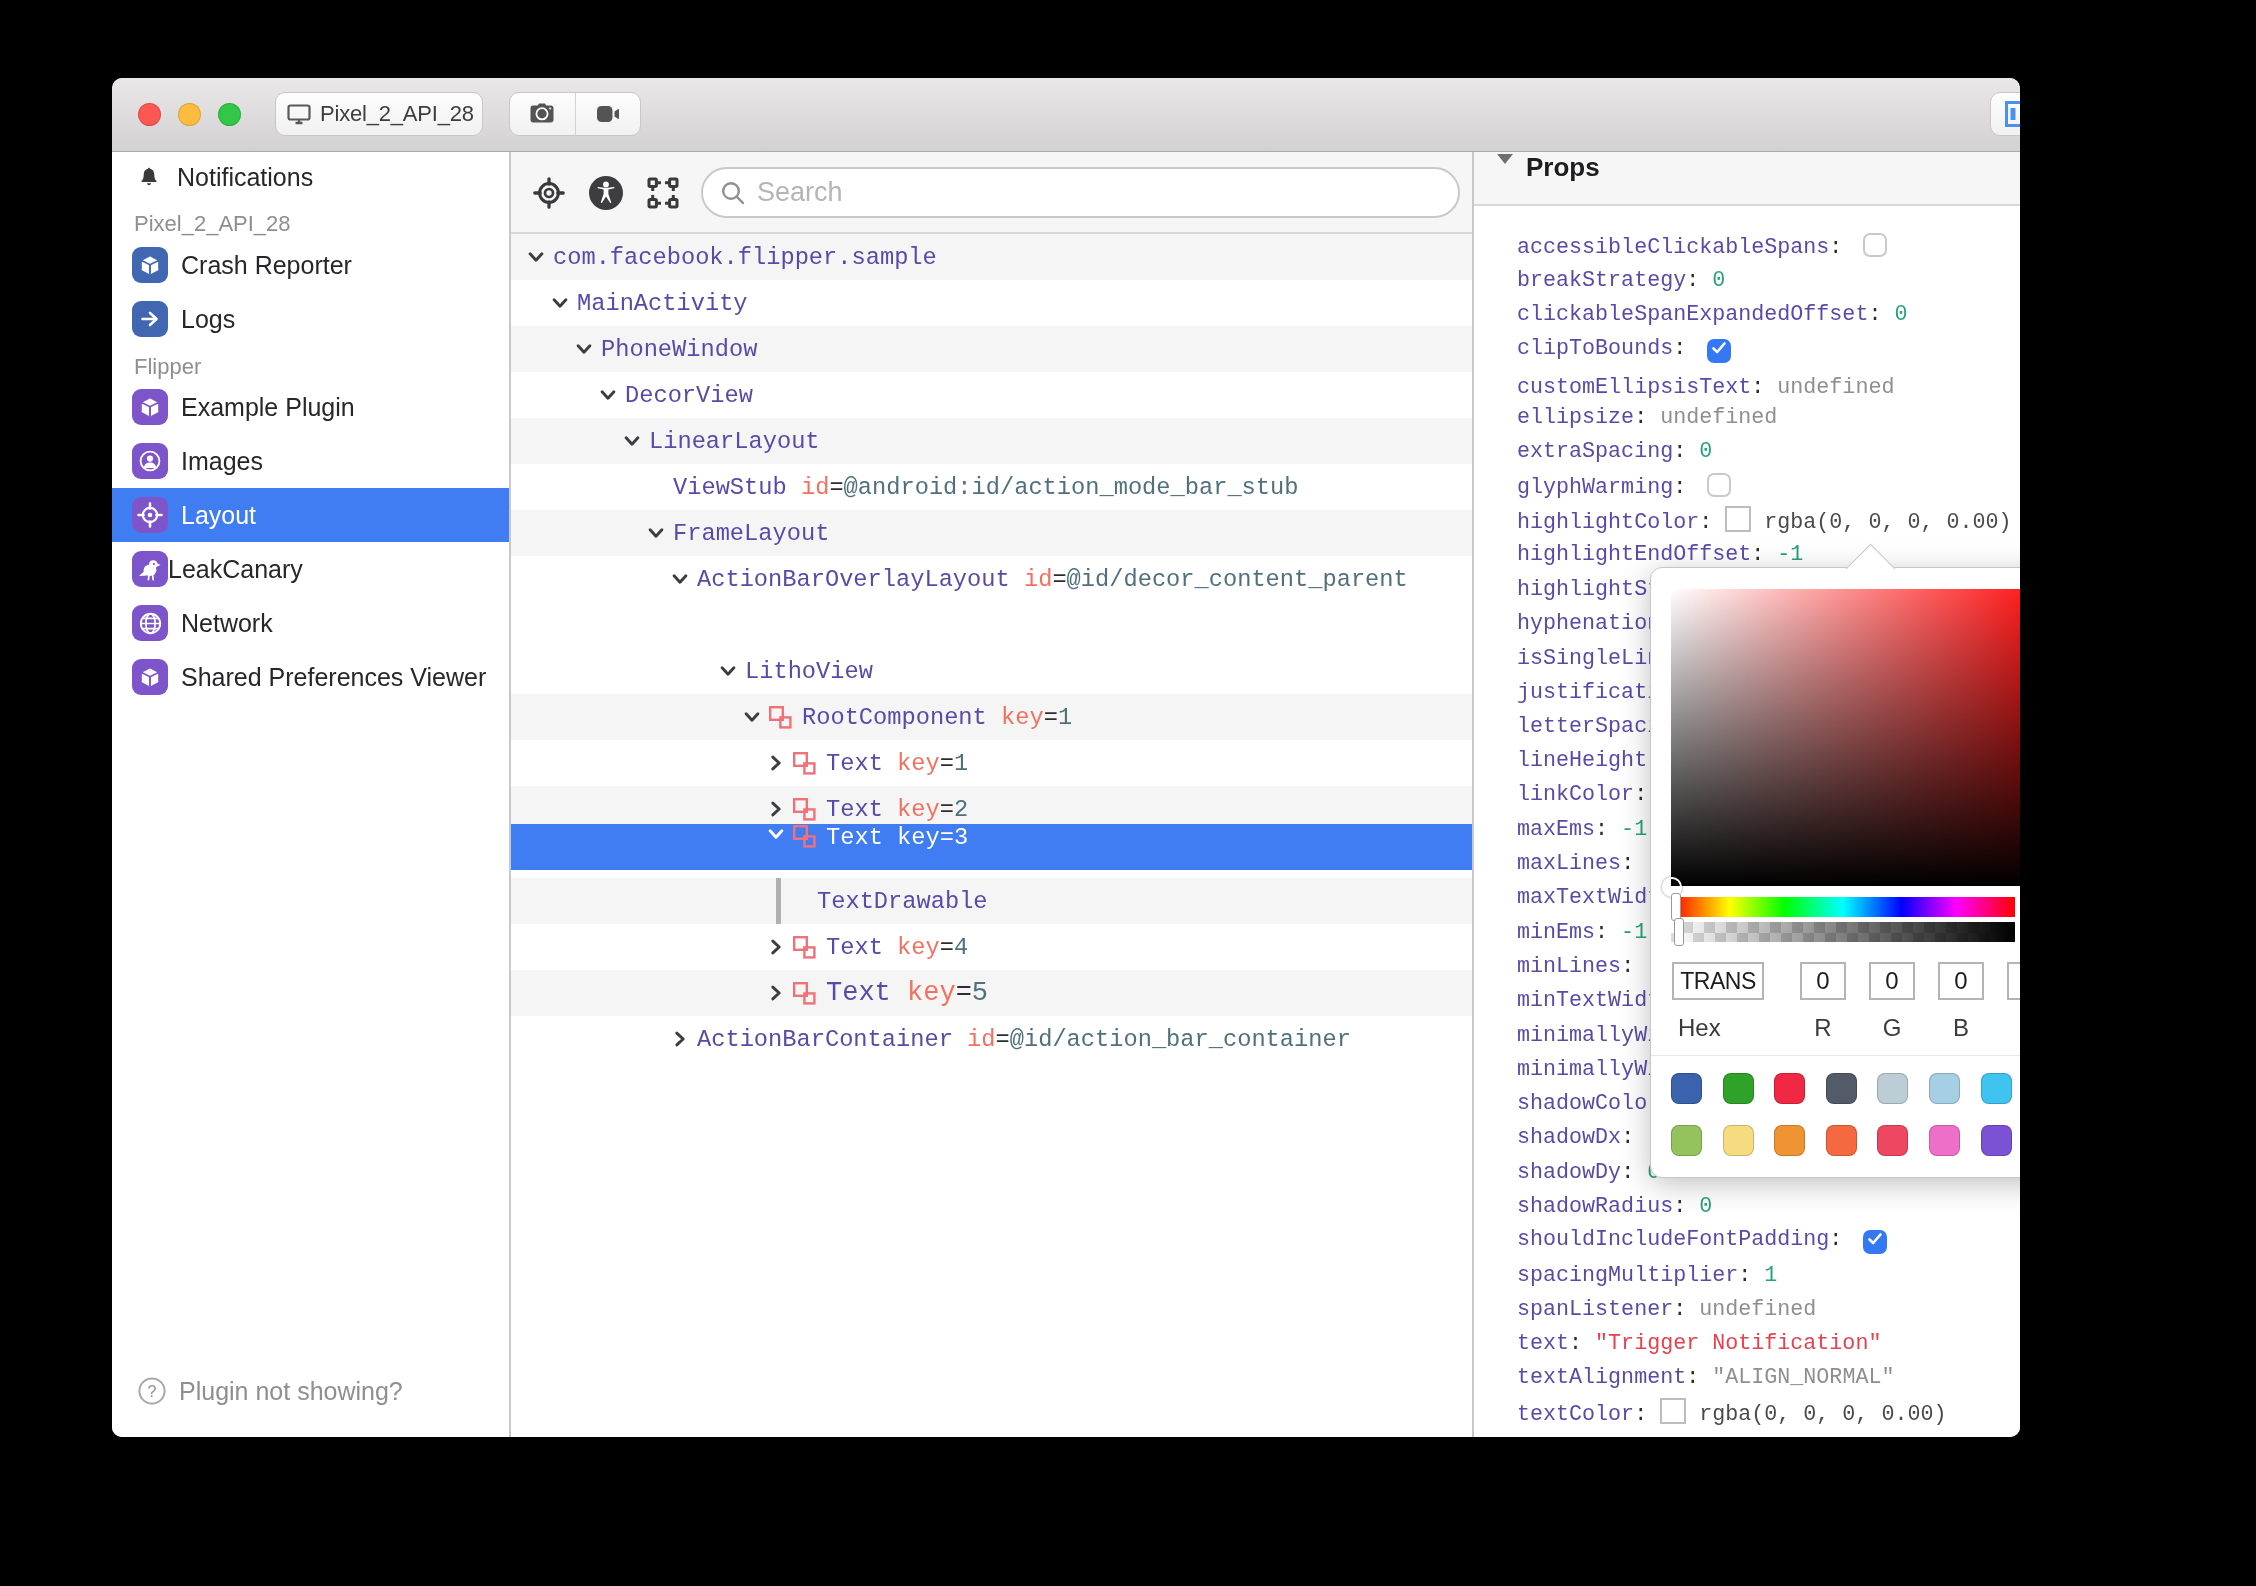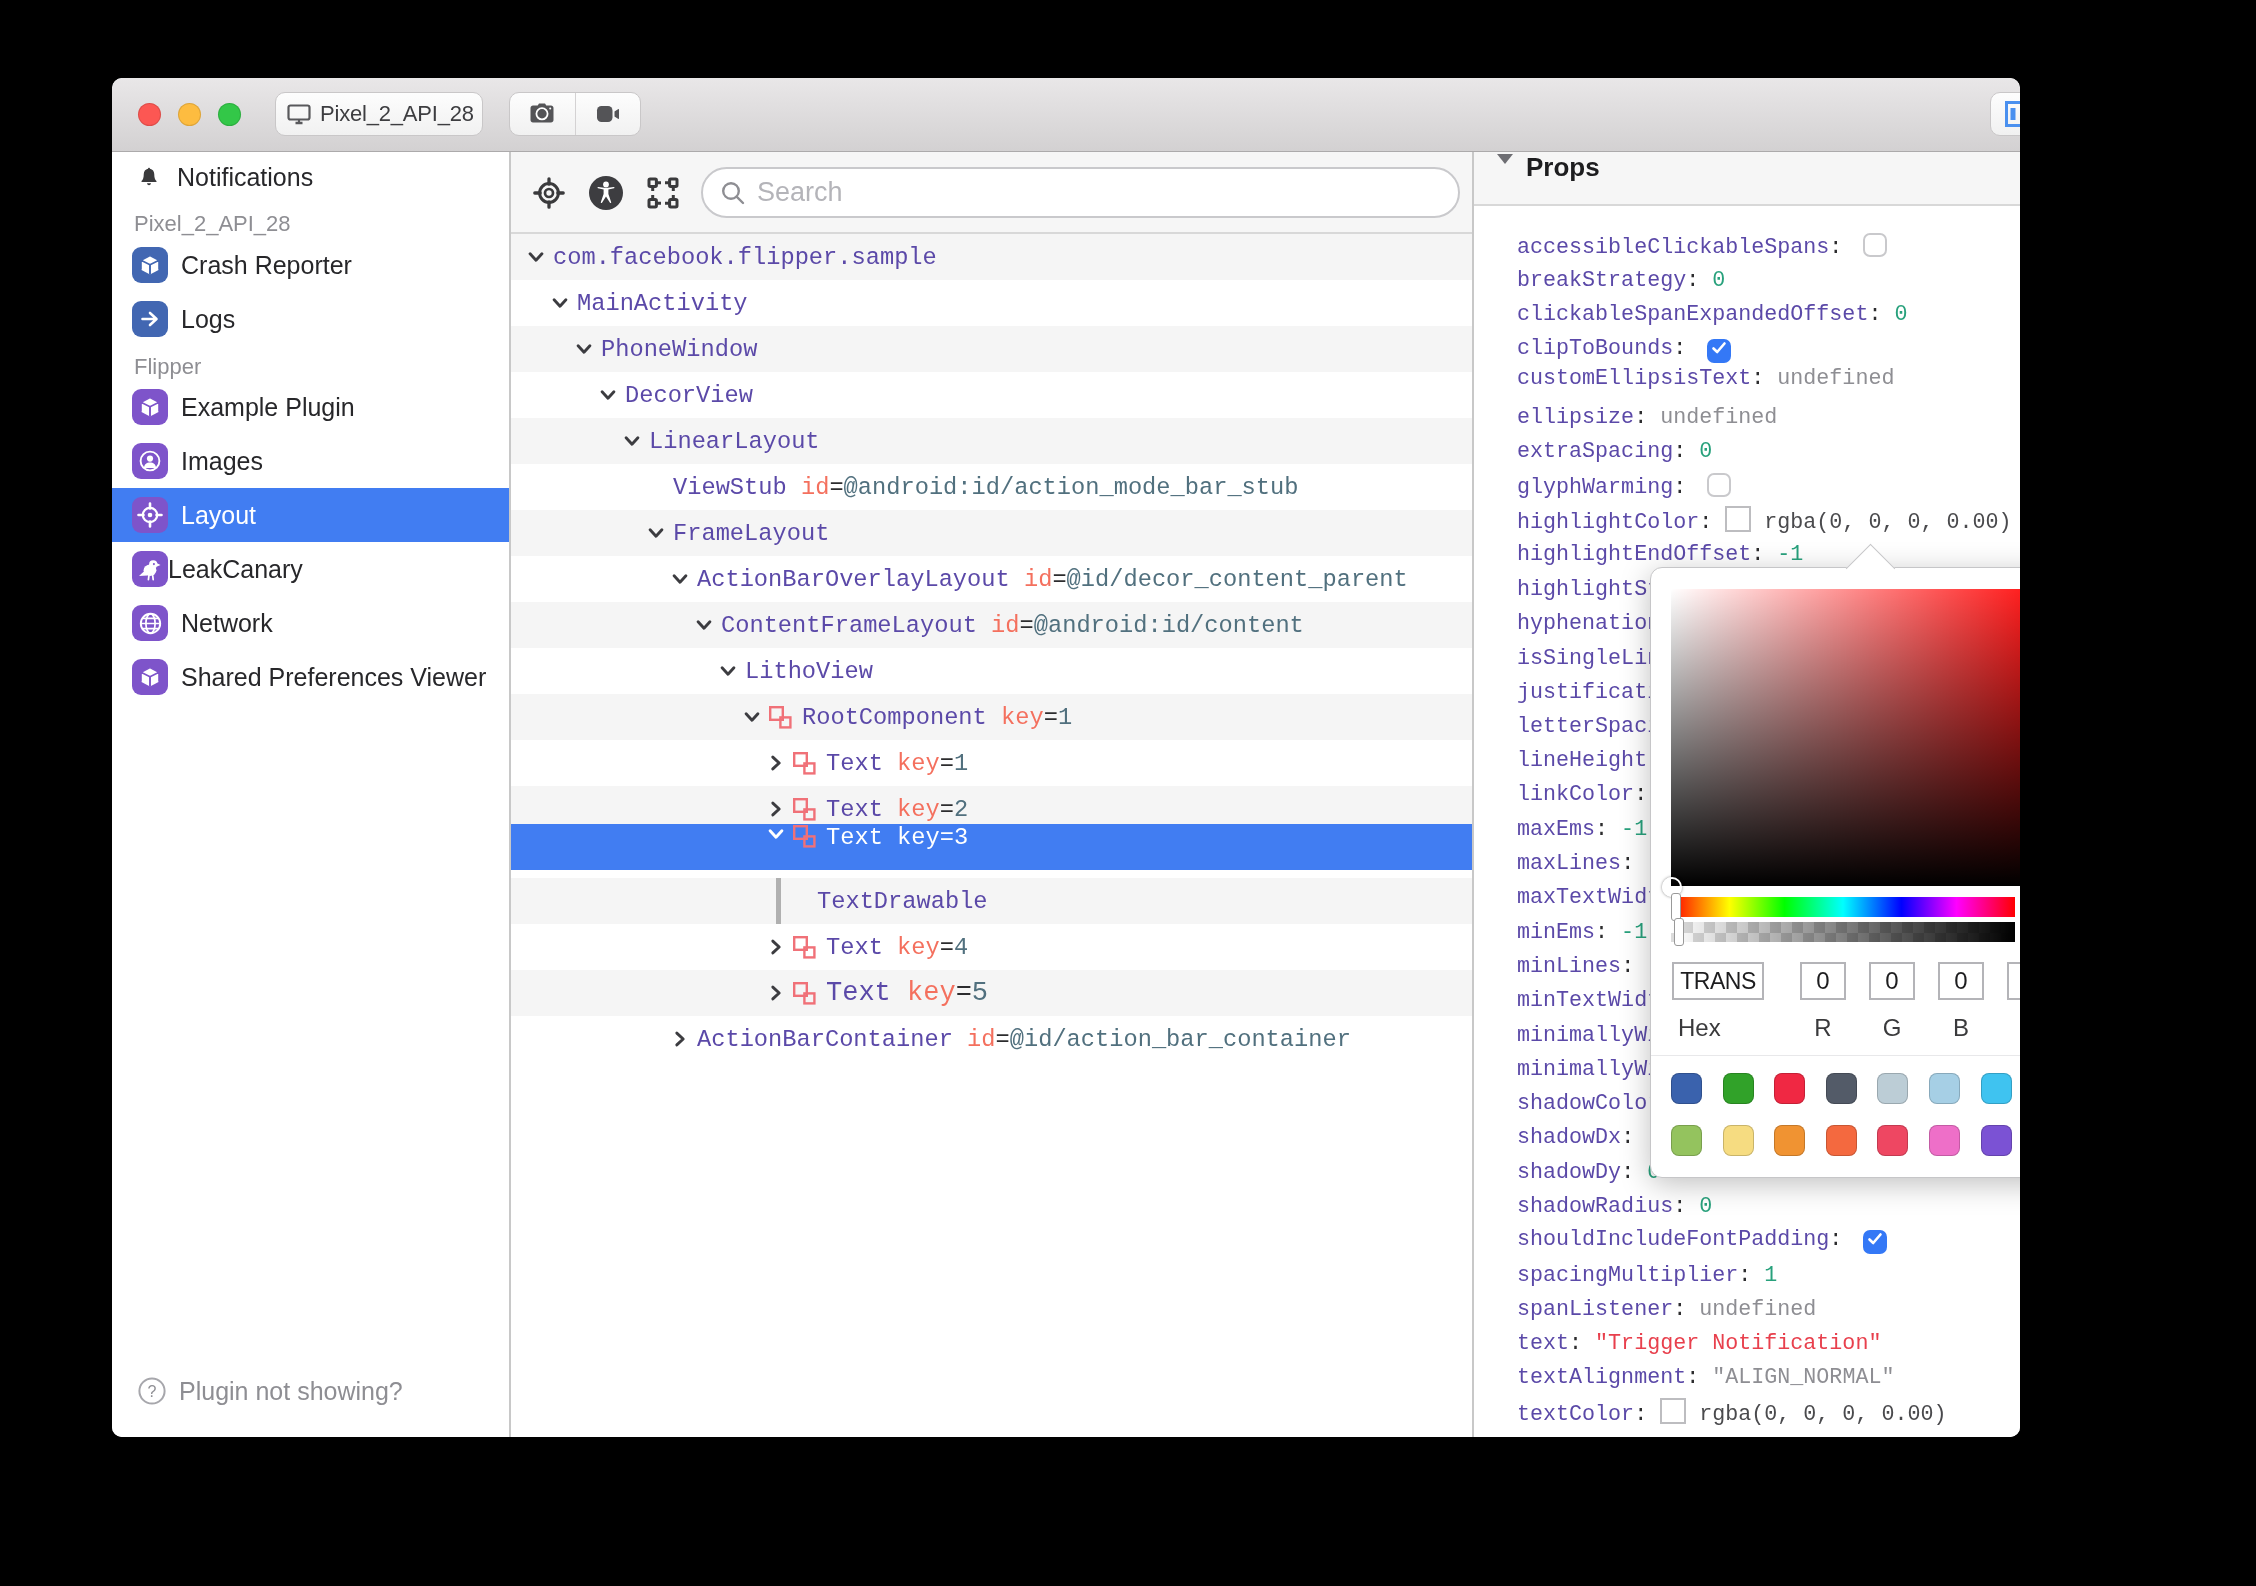--- a/index.html
+++ b/index.html
@@ -207,23 +207,20 @@
         <div style="position:absolute;left:0;top:266px;width:100%;height:46px;background:#f5f5f5;display:flex;align-items:center;padding-left:111px;box-sizing:border-box;white-space:pre"><svg width="20" height="20" viewBox="0 0 22 22" style="flex:none">
             <path d="M4.5 7.5 L11 14.5 L17.5 7.5" fill="none" stroke="#3c3c40" stroke-width="3.2" stroke-linecap="round" stroke-linejoin="round"></path>
           </svg><div style="width:7px;flex:none"></div><span style="font-family:'Liberation Mono',monospace;font-size:23.7px"><span style="color:#5b49a8">LinearLayout</span></span></div>
         <div style="position:absolute;left:0;top:312px;width:100%;height:46px;background:#fff;display:flex;align-items:center;padding-left:135px;box-sizing:border-box;white-space:pre"><div style="width:20px;flex:none"></div><div style="width:7px;flex:none"></div><span style="font-family:'Liberation Mono',monospace;font-size:23.7px"><span style="color:#5b49a8">ViewStub </span><span style="color:#f4705e">id</span><span style="color:#2c2c2e">=</span><span style="color:#51707e">@android:id/action_mode_bar_stub</span></span></div>
         <div style="position:absolute;left:0;top:358px;width:100%;height:46px;background:#f5f5f5;display:flex;align-items:center;padding-left:135px;box-sizing:border-box;white-space:pre"><svg width="20" height="20" viewBox="0 0 22 22" style="flex:none">
             <path d="M4.5 7.5 L11 14.5 L17.5 7.5" fill="none" stroke="#3c3c40" stroke-width="3.2" stroke-linecap="round" stroke-linejoin="round"></path>
           </svg><div style="width:7px;flex:none"></div><span style="font-family:'Liberation Mono',monospace;font-size:23.7px"><span style="color:#5b49a8">FrameLayout</span></span></div>
         <div style="position:absolute;left:0;top:404px;width:100%;height:46px;background:#fff;display:flex;align-items:center;padding-left:159px;box-sizing:border-box;white-space:pre"><svg width="20" height="20" viewBox="0 0 22 22" style="flex:none">
             <path d="M4.5 7.5 L11 14.5 L17.5 7.5" fill="none" stroke="#3c3c40" stroke-width="3.2" stroke-linecap="round" stroke-linejoin="round"></path>
           </svg><div style="width:7px;flex:none"></div><span style="font-family:'Liberation Mono',monospace;font-size:23.7px"><span style="color:#5b49a8">ActionBarOverlayLayout </span><span style="color:#f4705e">id</span><span style="color:#2c2c2e">=</span><span style="color:#51707e">@id/decor_content_parent</span></span></div>
-        <div style="position:absolute;left:0;top:450px;width:100%;height:46px;background:#f5f5f5;display:flex;align-items:center;padding-left:183px;box-sizing:border-box;white-space:pre"><svg width="20" height="20" viewBox="0 0 22 22" style="flex:none">
-            <path d="M4.5 7.5 L11 14.5 L17.5 7.5" fill="none" stroke="#3c3c40" stroke-width="3.2" stroke-linecap="round" stroke-linejoin="round"></path>
-          </svg><div style="width:7px;flex:none"></div><span style="font-family:'Liberation Mono',monospace;font-size:23.7px"><span style="color:#5b49a8">ContentFrameLayout </span><span style="color:#f4705e">id</span><span style="color:#2c2c2e">=</span><span style="color:#51707e">@android:id/content</span></span></div>
         <div style="position:absolute;left:0;top:496px;width:100%;height:46px;background:#fff;display:flex;align-items:center;padding-left:207px;box-sizing:border-box;white-space:pre"><svg width="20" height="20" viewBox="0 0 22 22" style="flex:none">
             <path d="M4.5 7.5 L11 14.5 L17.5 7.5" fill="none" stroke="#3c3c40" stroke-width="3.2" stroke-linecap="round" stroke-linejoin="round"></path>
           </svg><div style="width:7px;flex:none"></div><span style="font-family:'Liberation Mono',monospace;font-size:23.7px"><span style="color:#5b49a8">LithoView</span></span></div>
         <div style="position:absolute;left:0;top:542px;width:100%;height:46px;background:#f5f5f5;display:flex;align-items:center;padding-left:231px;box-sizing:border-box;white-space:pre"><svg width="20" height="20" viewBox="0 0 22 22" style="flex:none">
             <path d="M4.5 7.5 L11 14.5 L17.5 7.5" fill="none" stroke="#3c3c40" stroke-width="3.2" stroke-linecap="round" stroke-linejoin="round"></path>
           </svg><div style="width:6px;flex:none"></div><svg width="25" height="25" viewBox="0 0 25 25" style="flex:none">
             <rect x="2.2" y="2.2" width="12.6" height="12.6" fill="none" stroke="#f07178" stroke-width="2.4"></rect>
             <rect x="12.4" y="12.4" width="10" height="10" fill="none" stroke="#f07178" stroke-width="2.4"></rect>
           </svg><div style="width:9px;flex:none"></div><span style="font-family:'Liberation Mono',monospace;font-size:23.7px"><span style="color:#5b49a8">RootComponent </span><span style="color:#f4705e">key</span><span style="color:#2c2c2e">=</span><span style="color:#51707e">1</span></span></div>
         <div style="position:absolute;left:0;top:588px;width:100%;height:46px;background:#fff;display:flex;align-items:center;padding-left:255px;box-sizing:border-box;white-space:pre"><svg width="20" height="20" viewBox="0 0 22 22" style="flex:none">
@@ -271,21 +268,21 @@
         </svg>
       <span style="margin-left:12px;font-size:26px;font-weight:bold;color:#1d1d1f">Props</span>
     </div>
     <div style="position:absolute;left:43px;top:77px;right:0;font-family:'Liberation Mono',monospace;font-size:21.7px">
       <div style="height:34.3px;display:flex;align-items:center;white-space:pre"><span><span style="color:#5b49a8">accessibleClickableSpans</span><span style="color:#2c2c2e">:</span> <span style="display:inline-block;width:24px;height:24px;border:2px solid #c9c9cc;border-radius:7px;background:#fff;box-sizing:border-box;vertical-align:-4px;margin-left:8px"></span></span></div>
         <div style="height:34.3px;display:flex;align-items:center;white-space:pre"><span><span style="color:#5b49a8">breakStrategy</span><span style="color:#2c2c2e">:</span><span style="color:#28a17c"> 0</span></span></div>
         <div style="height:34.3px;display:flex;align-items:center;white-space:pre"><span><span style="color:#5b49a8">clickableSpanExpandedOffset</span><span style="color:#2c2c2e">:</span><span style="color:#28a17c"> 0</span></span></div>
         <div style="height:34.3px;display:flex;align-items:center;white-space:pre"><span><span style="color:#5b49a8">clipToBounds</span><span style="color:#2c2c2e">:</span> <span style="display:inline-block;width:24px;height:24px;border-radius:7px;background:#3478f6;box-sizing:border-box;vertical-align:-4px;margin-left:8px;text-align:center"><svg width="18" height="18" viewBox="0 0 18 18" style="vertical-align:1px">
                 <path d="M3.5 9.5 L7.2 13 L14.5 4.5" fill="none" stroke="#fff" stroke-width="2.6" stroke-linecap="round" stroke-linejoin="round"></path>
               </svg></span></span></div>
-        <div style="height:34.3px;display:flex;align-items:flex-start;white-space:pre"><span><span style="color:#5b49a8">customEllipsisText</span><span style="color:#2c2c2e">:</span><span style="color:#8e8e93"> undefined</span></span></div>
+        <div style="height:34.3px;display:flex;align-items:flex-end;white-space:pre"><span><span style="color:#5b49a8">customEllipsisText</span><span style="color:#2c2c2e">:</span><span style="color:#8e8e93"> undefined</span></span></div>
         <div style="height:34.3px;display:flex;align-items:center;white-space:pre"><span><span style="color:#5b49a8">ellipsize</span><span style="color:#2c2c2e">:</span><span style="color:#8e8e93"> undefined</span></span></div>
         <div style="height:34.3px;display:flex;align-items:center;white-space:pre"><span><span style="color:#5b49a8">extraSpacing</span><span style="color:#2c2c2e">:</span><span style="color:#28a17c"> 0</span></span></div>
         <div style="height:34.3px;display:flex;align-items:center;white-space:pre"><span><span style="color:#5b49a8">glyphWarming</span><span style="color:#2c2c2e">:</span> <span style="display:inline-block;width:24px;height:24px;border:2px solid #c9c9cc;border-radius:7px;background:#fff;box-sizing:border-box;vertical-align:-4px;margin-left:8px"></span></span></div>
         <div style="height:34.3px;display:flex;align-items:center;white-space:pre"><span><span style="color:#5b49a8">highlightColor</span><span style="color:#2c2c2e">:</span> <span style="display:inline-block;width:26px;height:26px;border:2px solid #bdbdc0;background:#fff;box-sizing:border-box;vertical-align:-4px;margin-left:0px"></span><span style="color:#4a4a4d"> rgba(0, 0, 0, 0.00)</span></span></div>
         <div style="height:34.3px;display:flex;align-items:center;white-space:pre"><span><span style="color:#5b49a8">highlightEndOffset</span><span style="color:#2c2c2e">:</span><span style="color:#28a17c"> -1</span></span></div>
         <div style="height:34.3px;display:flex;align-items:center;white-space:pre"><span><span style="color:#5b49a8">highlightStartOffset</span><span style="color:#2c2c2e">:</span><span style="color:#28a17c"> -1</span></span></div>
         <div style="height:34.3px;display:flex;align-items:center;white-space:pre"><span><span style="color:#5b49a8">hyphenationFrequency</span><span style="color:#2c2c2e">:</span><span style="color:#28a17c"> 0</span></span></div>
         <div style="height:34.3px;display:flex;align-items:center;white-space:pre"><span><span style="color:#5b49a8">isSingleLine</span><span style="color:#2c2c2e">:</span> <span style="display:inline-block;width:24px;height:24px;border:2px solid #c9c9cc;border-radius:7px;background:#fff;box-sizing:border-box;vertical-align:-4px;margin-left:8px"></span></span></div>
         <div style="height:34.3px;display:flex;align-items:center;white-space:pre"><span><span style="color:#5b49a8">justificationMode</span><span style="color:#2c2c2e">:</span><span style="color:#28a17c"> 0</span></span></div>
         <div style="height:34.3px;display:flex;align-items:center;white-space:pre"><span><span style="color:#5b49a8">letterSpacing</span><span style="color:#2c2c2e">:</span><span style="color:#28a17c"> 0</span></span></div>

